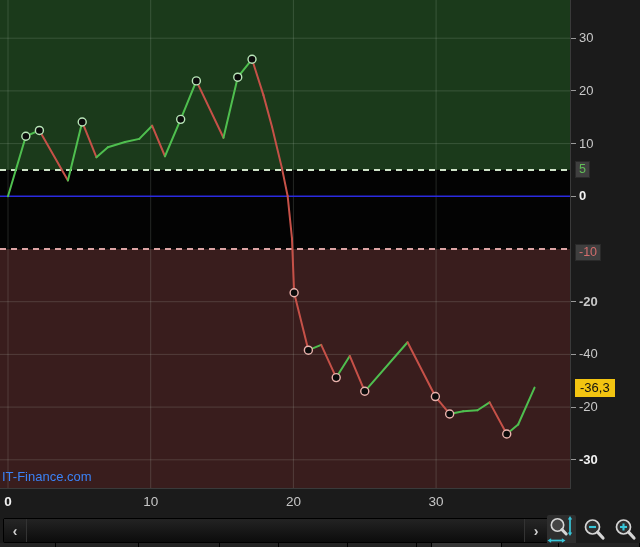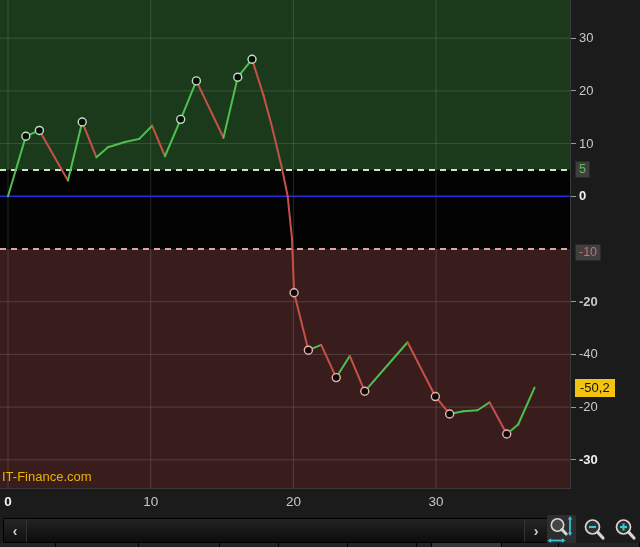--- a/index.html
+++ b/index.html
@@ -19,21 +19,21 @@
     position:absolute; left:2px; top:2px; z-index:5;
     background:rgba(8,8,8,0.82); color:#e8e8e8;
     font-size:12.5px; font-weight:bold; line-height:15px;
     padding:1px 6px 2px 3px; letter-spacing:0.2px; white-space:nowrap;
   }
   #transactions .win  { color:#3fae3f; }
   #transactions .loss { color:#e05555; }
   #transactions .gains { margin-left:9px; }
   #watermark {
     position:absolute; left:2px; top:469px; z-index:4;
-    color:#eab308; font-size:13px;
+    color:#3b82f6; font-size:13px;
   }
   
   #y-axis { position:absolute; left:571px; top:0; width:69px; height:516px; }
   .ytick-mark { position:absolute; left:0; width:5px; height:1px; background:#9a9a9a; }
   .ytick-label {
     position:absolute; left:8px; height:16px; line-height:16px;
     font-size:13px; color:#c9c9c9; white-space:nowrap;
   }
   .ytick-label.bold { color:#f2f2f2; font-weight:bold; }
   .ybadge {
@@ -173,21 +173,21 @@
       <div class="ytick-mark" style="top: 143.1px;"></div>
       <div class="ytick-label" style="top: 135.6px;">10</div>
       <div class="ybadge green" style="top: 160.95px;">5</div>
       <div class="ytick-mark" style="top: 195.8px;"></div>
       <div class="ytick-label bold" style="top: 188.3px;">0</div>
       <div class="ybadge red" style="top: 244px;">-10</div>
       <div class="ytick-mark" style="top: 301.2px;"></div>
       <div class="ytick-label" style="top: 293.7px; font-weight: bold;">-20</div>
       <div class="ytick-mark" style="top: 353.9px;"></div>
       <div class="ytick-label" style="top: 346.4px;">-40</div>
-      <div class="ybadge yellow" style="top: 378.601px;">-50,2</div>
+      <div class="ybadge yellow" style="top: 378.601px;">-36,3</div>
       <div class="ytick-mark" style="top: 406.6px;"></div>
       <div class="ytick-label" style="top: 399.1px;">-20</div>
       <div class="ytick-mark" style="top: 459.3px;"></div>
       <div class="ytick-label bold" style="top: 451.8px;">-30</div>
     </div>
 
   <div id="x-axis">
       <div class="xtick-label bold" style="left: -6px;">0</div>
       <div class="xtick-label" style="left: 136.7px;">10</div>
       <div class="xtick-label" style="left: 279.4px;">20</div>

